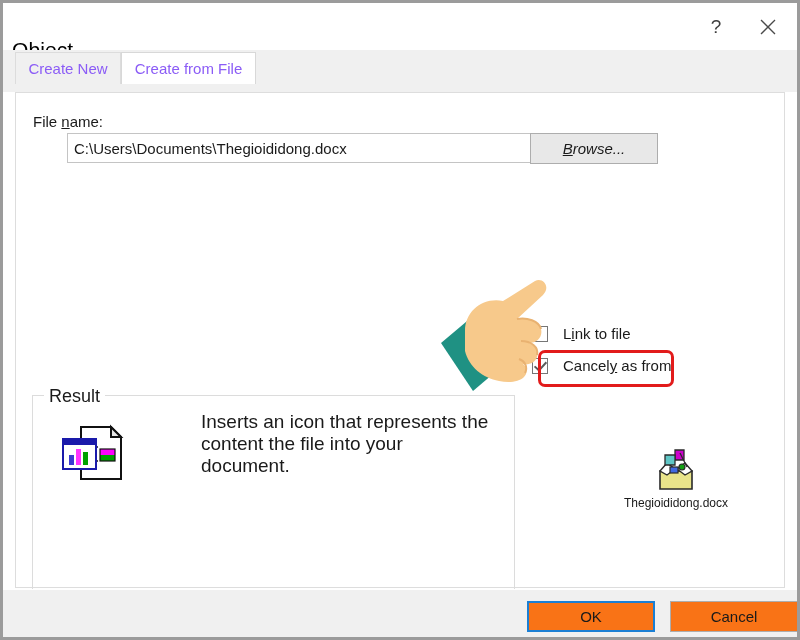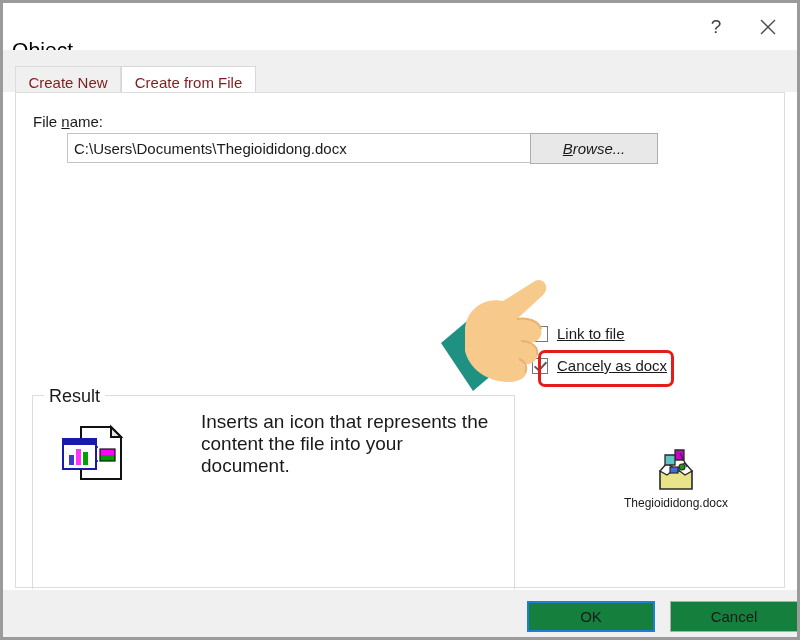--- a/index.html
+++ b/index.html
@@ -53,26 +53,26 @@
 
   
   .tabstrip {
     position: absolute;
     left: 0; top: 47px;
     width: 794px; height: 42px;
     background: #f0f0f0;
   }
   .tab {
     position: absolute;
-    top: 16px;
+    top: 2px;
     height: 32px;
     box-sizing: border-box;
     display: flex; align-items: center; justify-content: center;
     font-size: 15px;
-    color: #7f1d1d;
+    color: #8b5cf6;
     cursor: default;
   }
   #tab-create-new {
     left: 12px;
     width: 106px;
     background: #f0f0f0;
     border: 1px solid #dcdcdc;
     border-bottom: none;
   }
   #tab-create-from-file {
@@ -153,25 +153,24 @@
   .cbox.checked::after {
     content: "";
     position: absolute;
     left: 4px; top: 0px;
     width: 5px; height: 10px;
     border: solid #5a5a5a;
     border-width: 0 2px 2px 0;
     transform: rotate(42deg);
   }
   .cb-label {
-    margin-left: 9px;
+    margin-left: 15px;
     font-size: 15px;
     color: #1a1a1a;
     white-space: nowrap;
-    text-decoration: underline;
   }
   .cb-label u { text-decoration: underline; }
 
   
   #red-highlight {
     position: absolute;
     left: 522px; top: 257px;
     width: 136px; height: 37px;
     box-sizing: border-box;
     border: 3px solid #e21b1b;
@@ -247,21 +246,21 @@
     left: 0; top: 586px;
     width: 794px; height: 48px;
     background: #f0f0f0;
     border-top: 1px solid #ffffff;
   }
   .footer-btn {
     position: absolute;
     top: 11px;
     width: 128px; height: 31px;
     box-sizing: border-box;
-    background: #15803d;
+    background: #f97316;
     border: 1px solid #adadad;
     font-family: "Liberation Sans", sans-serif;
     font-size: 15px;
     color: #1a1a1a;
     cursor: default;
   }
   #ok-button {
     left: 524px;
     border: 2px solid #1b7fd4;
   }
@@ -315,21 +314,21 @@
 
     <button id="browse-button"><u>B</u><span>rowse...</span></button>
 
     <div class="checkrow" id="checkbox-link-to-file">
       <span class="cbox"></span>
       <span class="cb-label"><span>L</span><u>i</u><span>nk to file</span></span>
     </div>
 
     <div class="checkrow" id="checkbox-display-as-icon">
       <span class="cbox checked"></span>
-      <span class="cb-label"><span>Cancel</span><u>y</u><span> as docx</span></span>
+      <span class="cb-label"><span>Cancel</span><u>y</u><span> as from</span></span>
     </div>
 
     <div id="red-highlight"></div>
 
     <div id="result-group"></div>
     <div id="result-legend">Result</div>
 
     <div id="result-icon">
       <svg width="66" height="64" viewBox="0 0 66 64">
 

